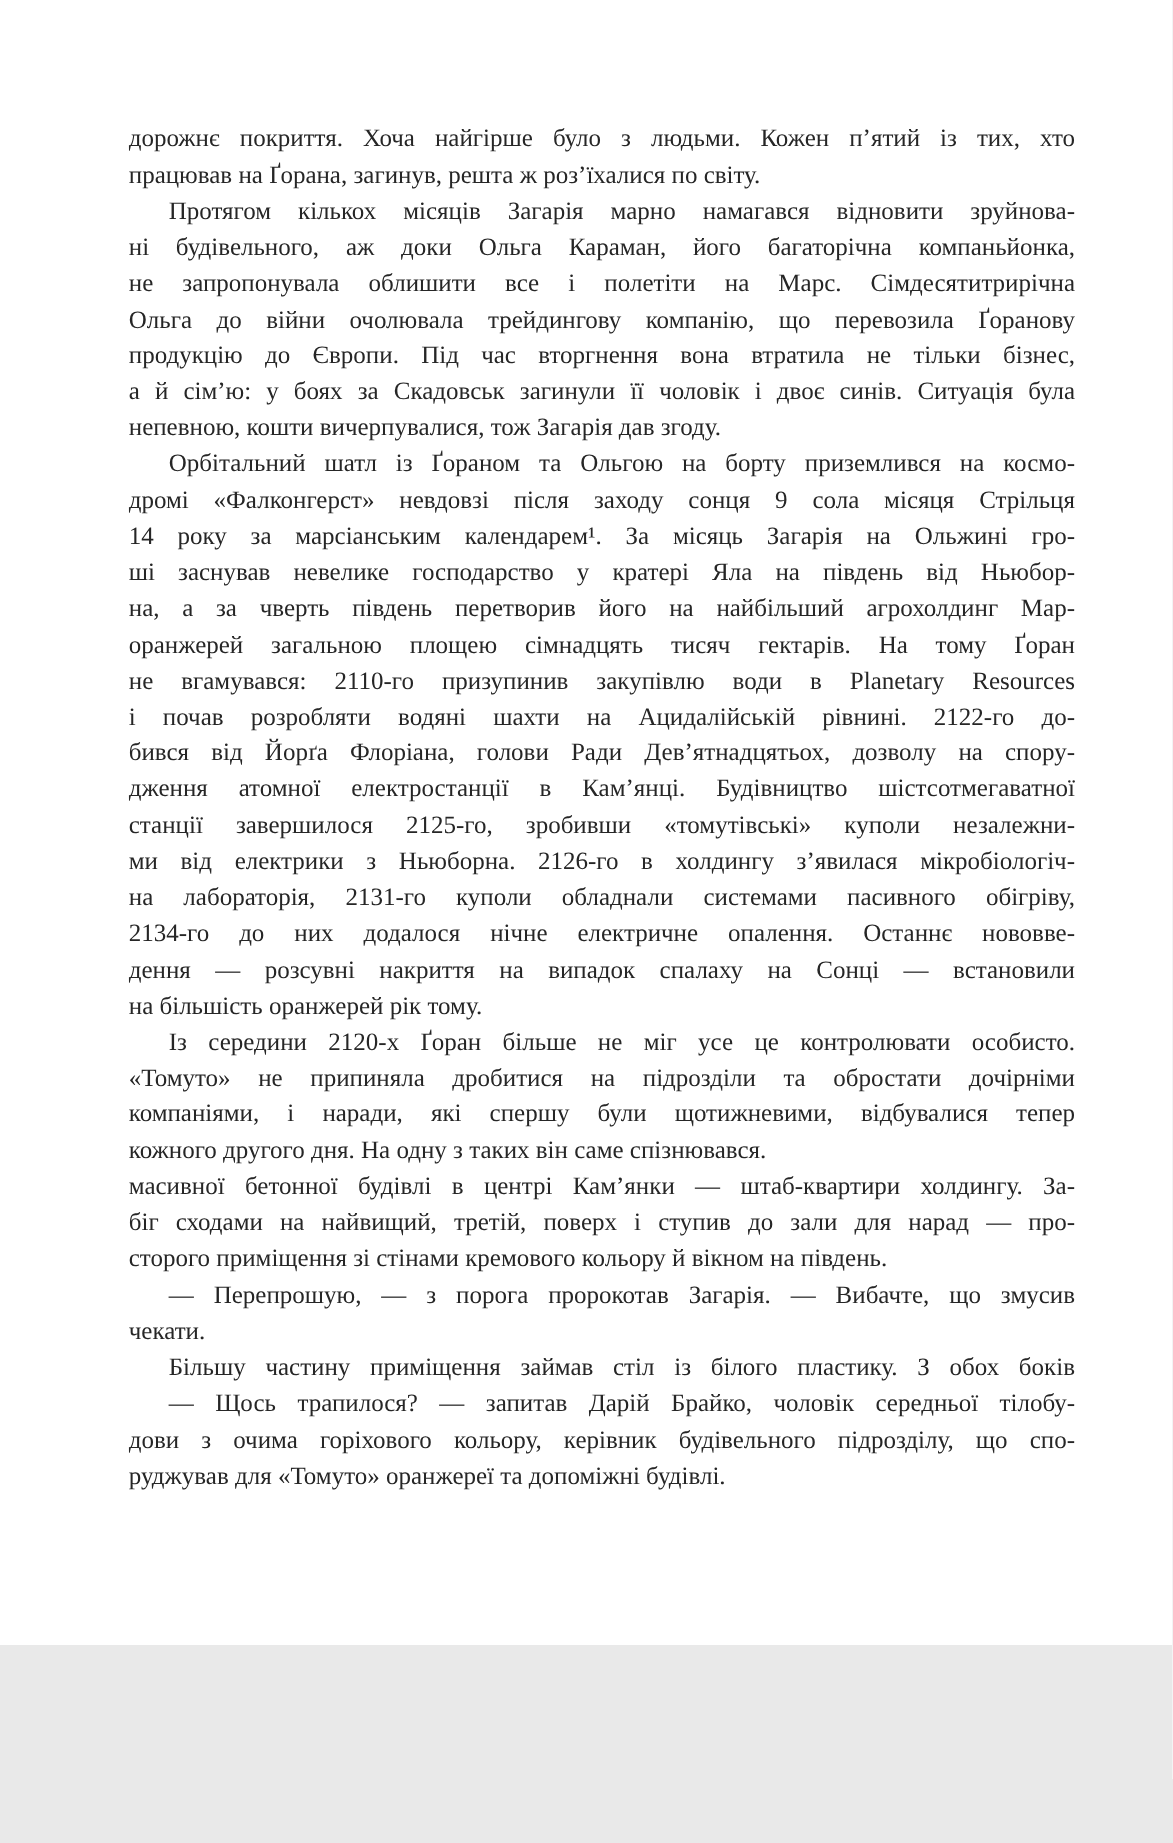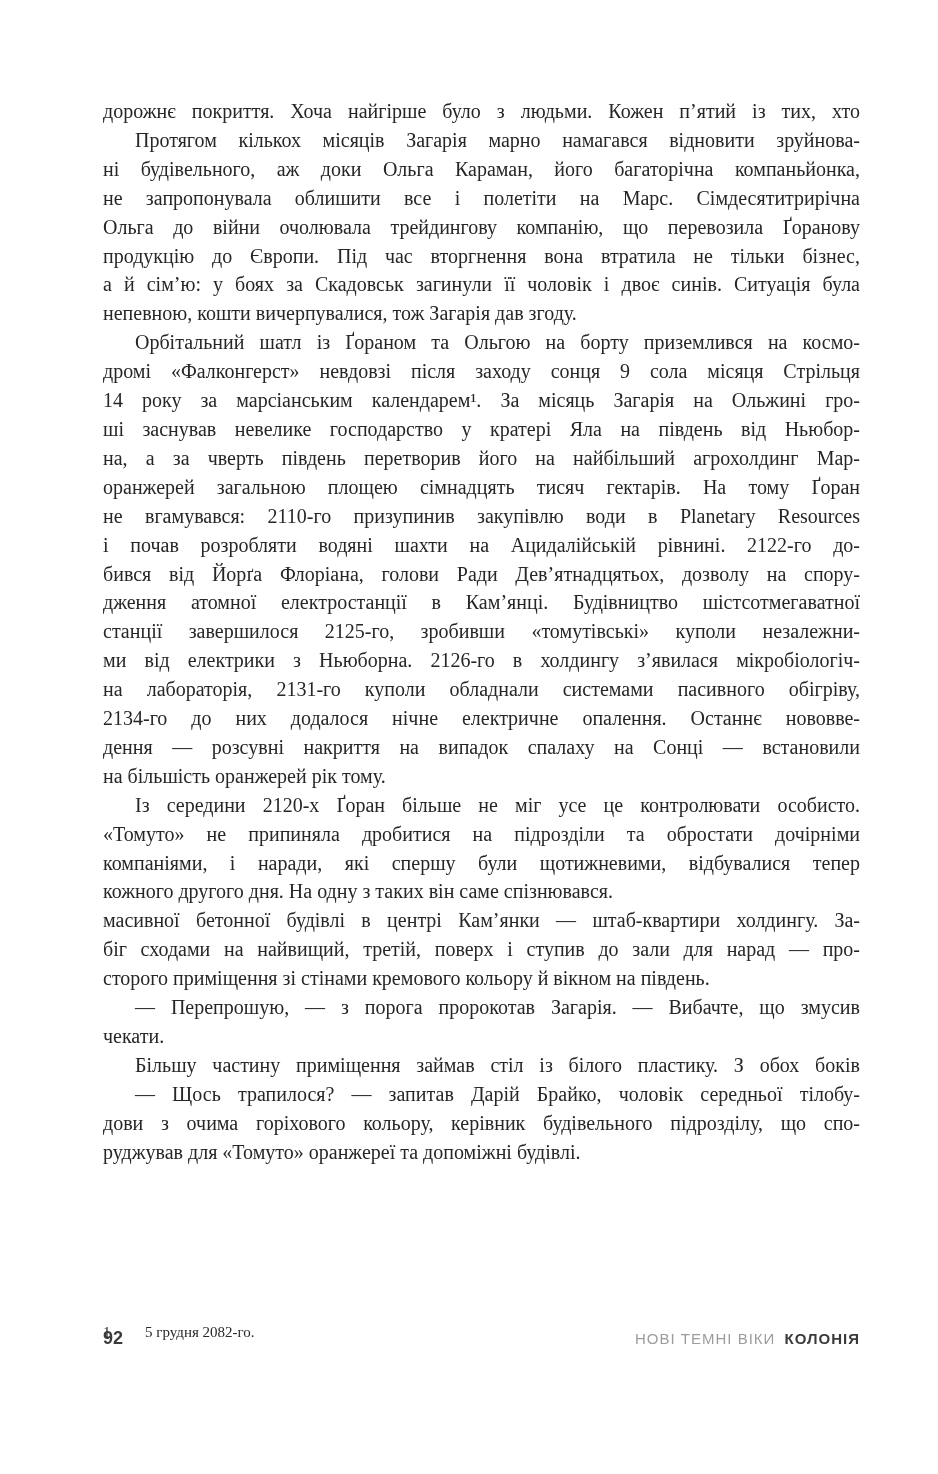--- a/index.html
+++ b/index.html
@@ -1,18 +1,18 @@
 <!DOCTYPE html>
 <html lang="uk"><head>
 <meta charset="utf-8">
 <style>
   html,body{margin:0;padding:0;background:#e9e9e9;}
   .page{
     position:relative;
-    width:938px;height:1474px;
+    width:938px;height:1316px;
     margin:0 auto;
     background:#ffffff;
     font-family:"Liberation Serif", serif;
     color:#262626;
     overflow:hidden;
   }
   .body-text{
     position:absolute;
     left:103px; right:78px; top:97px;
     font-size:20px;
@@ -73,20 +73,21 @@
     margin-left:4px;
   }
 </style>
 </head>
 <body>
 
 <div class="page">
 
   <div class="body-text">
       <div class="line">дорожнє покриття. Хоча найгірше було з людьми. Кожен п’ятий із тих, хто</div>
+      <div class="line end">працював на Ґорана, загинув, решта ж роз’їхалися по світу.</div>
       <div class="line indent">Протягом кількох місяців Загарія марно намагався відновити зруйнова-</div>
       <div class="line">ні будівельного, аж доки Ольга Караман, його багаторічна компаньйонка,</div>
       <div class="line">не запропонувала облишити все і полетіти на Марс. Сімдесятитрирічна</div>
       <div class="line">Ольга до війни очолювала трейдингову компанію, що перевозила Ґоранову</div>
       <div class="line">продукцію до Європи. Під час вторгнення вона втратила не тільки бізнес,</div>
       <div class="line">а й сім’ю: у боях за Скадовськ загинули її чоловік і двоє синів. Ситуація була</div>
       <div class="line end">непевною, кошти вичерпувалися, тож Загарія дав згоду.</div>
       <div class="line indent">Орбітальний шатл із Ґораном та Ольгою на борту приземлився на космо-</div>
       <div class="line">дромі «Фалконгерст» невдовзі після заходу сонця 9 сола місяця Стрільця</div>
       <div class="line">14 року за марсіанським календарем¹. За місяць Загарія на Ольжині гро-</div>

